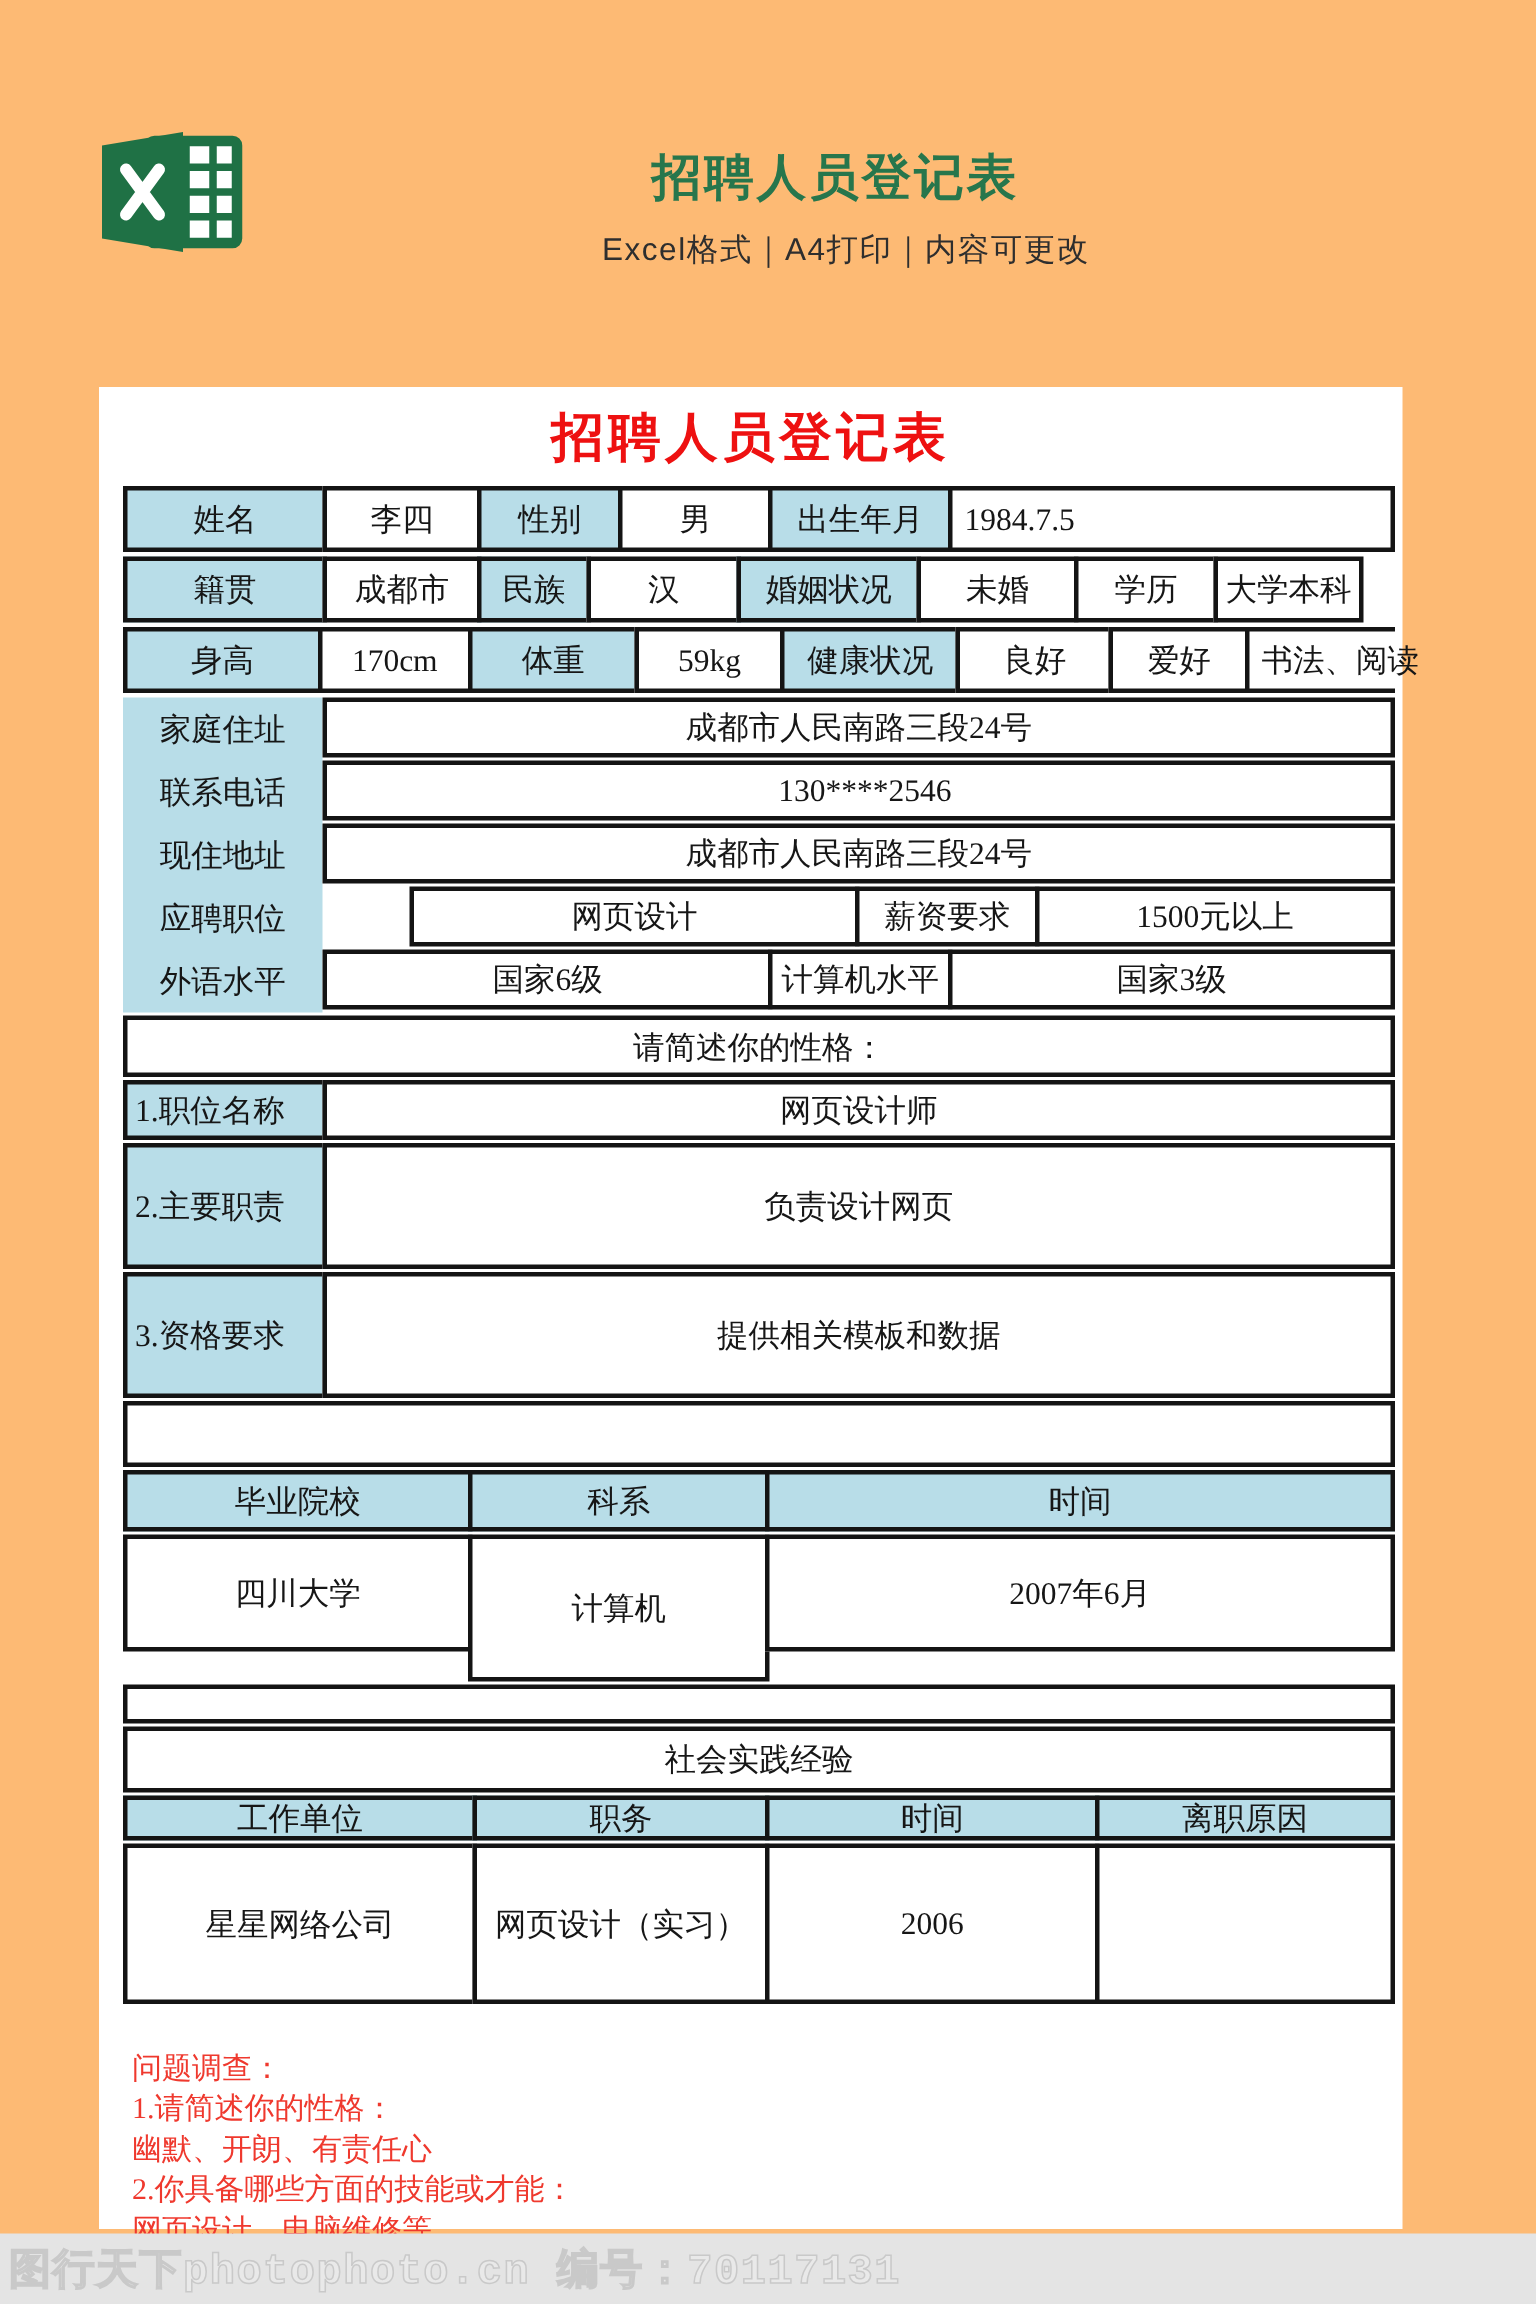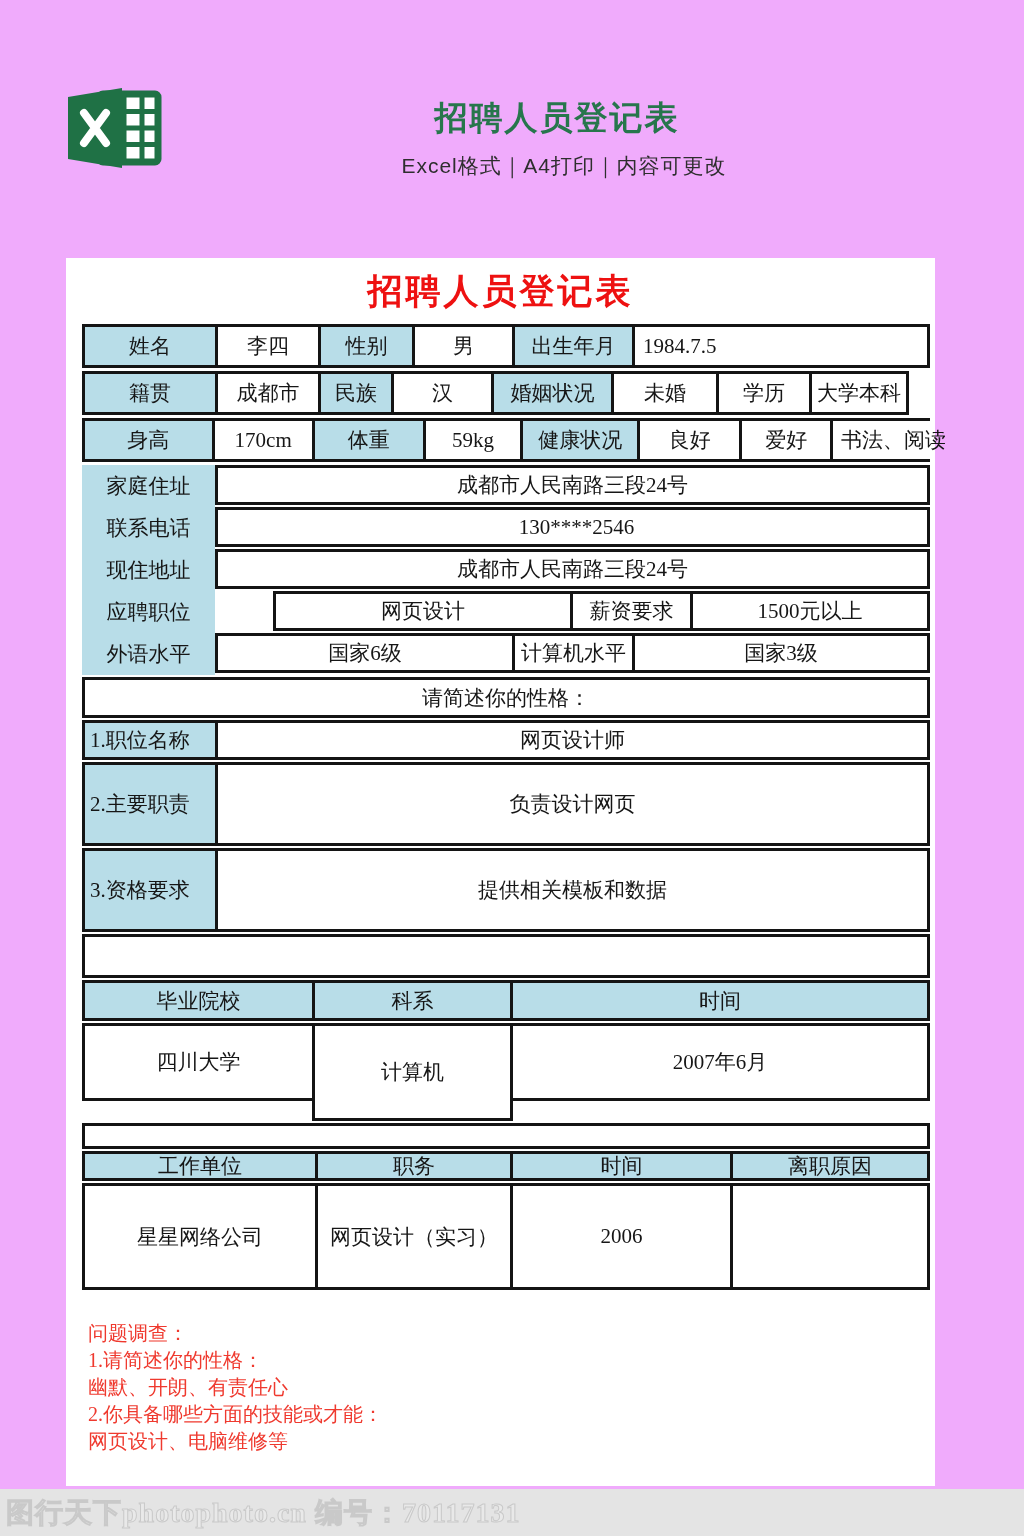--- a/index.html
+++ b/index.html
@@ -1,19 +1,19 @@
 <!DOCTYPE html>
 <html><head>
 <meta charset="utf-8">
 <style>
   * { margin:0; padding:0; box-sizing:border-box; }
   html,body { background:#efefef; }
   .page {
     position:relative; width:1024px; height:1536px; overflow:hidden;
-    background:#f0abfc;
+    background:#fdba74;
     font-family:"Liberation Serif","DejaVu Serif",serif;
     color:#161616;
   }
   
   .top-logo { position:absolute; left:64px; top:86px; width:100px; height:84px; }
   .top-title {
     position:absolute; left:0; right:0; top:96px; text-align:center;
     transform:translateX(45px);
     font-family:"Liberation Sans","DejaVu Sans",sans-serif;
     font-size:33px; font-weight:bold; color:#27764c; letter-spacing:2px;
@@ -56,21 +56,21 @@
   }
   .crow { display:flex; margin-bottom:2px;justify-content:flex-end; }
   .crow .cbox { margin-bottom:0; }
   .crow .cbox + .cbox { margin-left:-3px; }
   
   .notes { margin:30px 0 0 22px; color:#ef392e; font-size:20px; line-height:27px; }
   
   .watermark {
     position:absolute; left:0; bottom:0; width:1024px; height:47px;
     background:#e4e4e4; display:flex; align-items:center; padding-left:6px;
-    font-family:Liberation Serif, serif;
+    font-family:Liberation Mono, monospace;
     font-size:28px; font-weight:bold; color:#e9e9e9; letter-spacing:1px;
     -webkit-text-stroke:1px #c9c9c9;
   }
 </style>
 </head>
 <body>
 
 <div class="page">
 
   <div class="top-logo">
@@ -174,20 +174,23 @@
         <div class="c" style="width:233px;height:78px">四川大学</div>
         <div class="c" style="width:201px;height:98px">计算机</div>
         <div class="c" style="width:420px;height:78px">2007年6月</div>
       </div>
 
       <div class="trow g2">
         <div class="c" style="width:848px;height:26px"></div>
       </div>
 
       <div class="trow g2">
+        <div class="c" style="width:848px;height:44px">社会实践经验</div>
+      </div>
+      <div class="trow g2">
         <div class="c blue" style="width:236px;height:30px">工作单位</div>
         <div class="c blue" style="width:198px;height:30px">职务</div>
         <div class="c blue" style="width:223px;height:30px">时间</div>
         <div class="c blue" style="width:200px;height:30px">离职原因</div>
       </div>
       <div class="trow g2">
         <div class="c" style="width:236px;height:107px">星星网络公司</div>
         <div class="c" style="width:198px;height:107px">网页设计（实习）</div>
         <div class="c" style="width:223px;height:107px">2006</div>
         <div class="c" style="width:200px;height:107px"></div>

